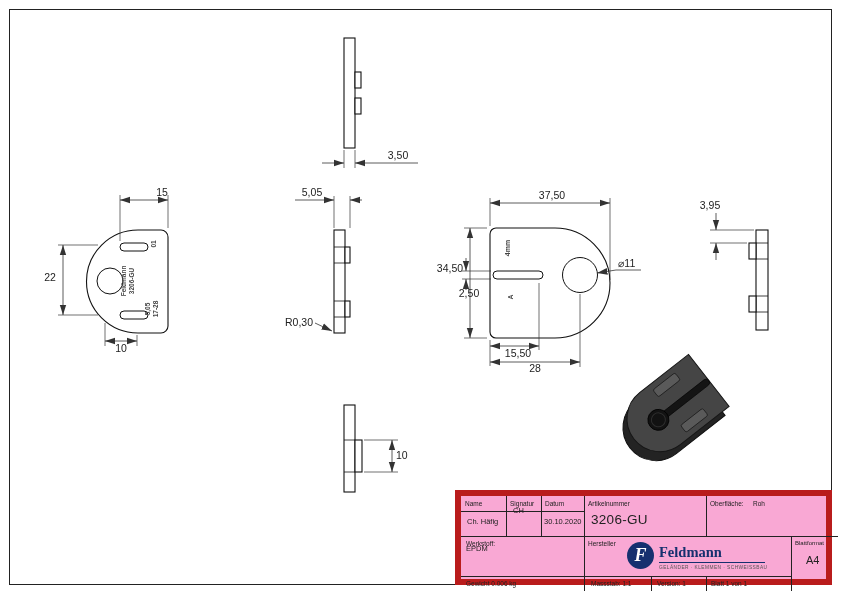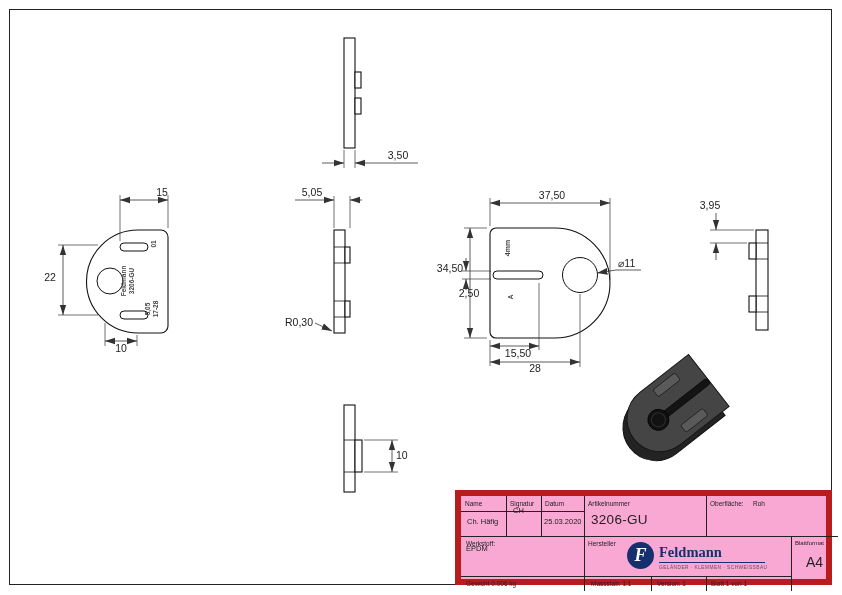--- a/index.html
+++ b/index.html
@@ -15,21 +15,21 @@
     letter-spacing:0.2px;white-space:nowrap;
   }
   
   .tb{position:absolute;left:455px;top:490px;width:377px;height:95px;
       border:6px solid #b91c1c;box-sizing:border-box;background:#f9a8d4;}
   .tb .vline{position:absolute;width:1px;background:#222;}
   .tb .hline{position:absolute;height:1px;background:#222;}
   .tb span{position:absolute;font-size:6.5px;color:#222;white-space:nowrap;}
   .tb .val{font-size:7.5px;}
   .tb .artikel{font-size:13.5px;letter-spacing:0.3px;}
-  .tb .format{font-size:14px;}
+  .tb .format{font-size:11px;}
   .logo{position:absolute;left:163px;top:44px;width:160px;height:32px;}
   .logo-icon{
     position:absolute;left:3px;top:2px;width:27px;height:27px;border-radius:50%;
     background:#16306f;color:#fff;display:flex;align-items:center;justify-content:center;
     font-family:"Liberation Serif", serif;font-style:italic;font-weight:bold;font-size:18px;
   }
   .logo-name{
     position:absolute !important;left:35px !important;top:4px !important;
     font-family:"Liberation Serif", serif;font-weight:bold;font-size:14.5px !important;
     color:#15306e !important;
@@ -223,21 +223,21 @@
     <div class="vline" style="left:245px;top:80px;height:15px"></div>
     <div class="hline" style="left:0;top:15px;width:123px"></div>
     <div class="hline" style="left:0;top:40px;width:377px"></div>
     <div class="hline" style="left:0;top:80px;width:330px"></div>
 
     <span style="left:4px;top:4px">Name</span>
     <span style="left:49px;top:4px">Signatur</span>
     <span style="left:84px;top:4px">Datum</span>
     <span class="val" style="left:6px;top:21px">Ch. Häfig</span>
     <span class="val" style="left:52px;top:10px">CH</span>
-    <span class="val" style="left:83px;top:21px">25.03.2020</span>
+    <span class="val" style="left:83px;top:21px">30.10.2020</span>
 
     <span style="left:127px;top:4px">Artikelnummer</span>
     <span class="artikel" style="left:130px;top:16px">3206-GU</span>
 
     <span style="left:249px;top:4px">Oberfläche:</span>
     <span style="left:292px;top:4px">Roh</span>
 
     <span style="left:5px;top:44px">Werkstoff:</span>
     <span class="val" style="left:5px;top:48px">EPDM</span>
 

